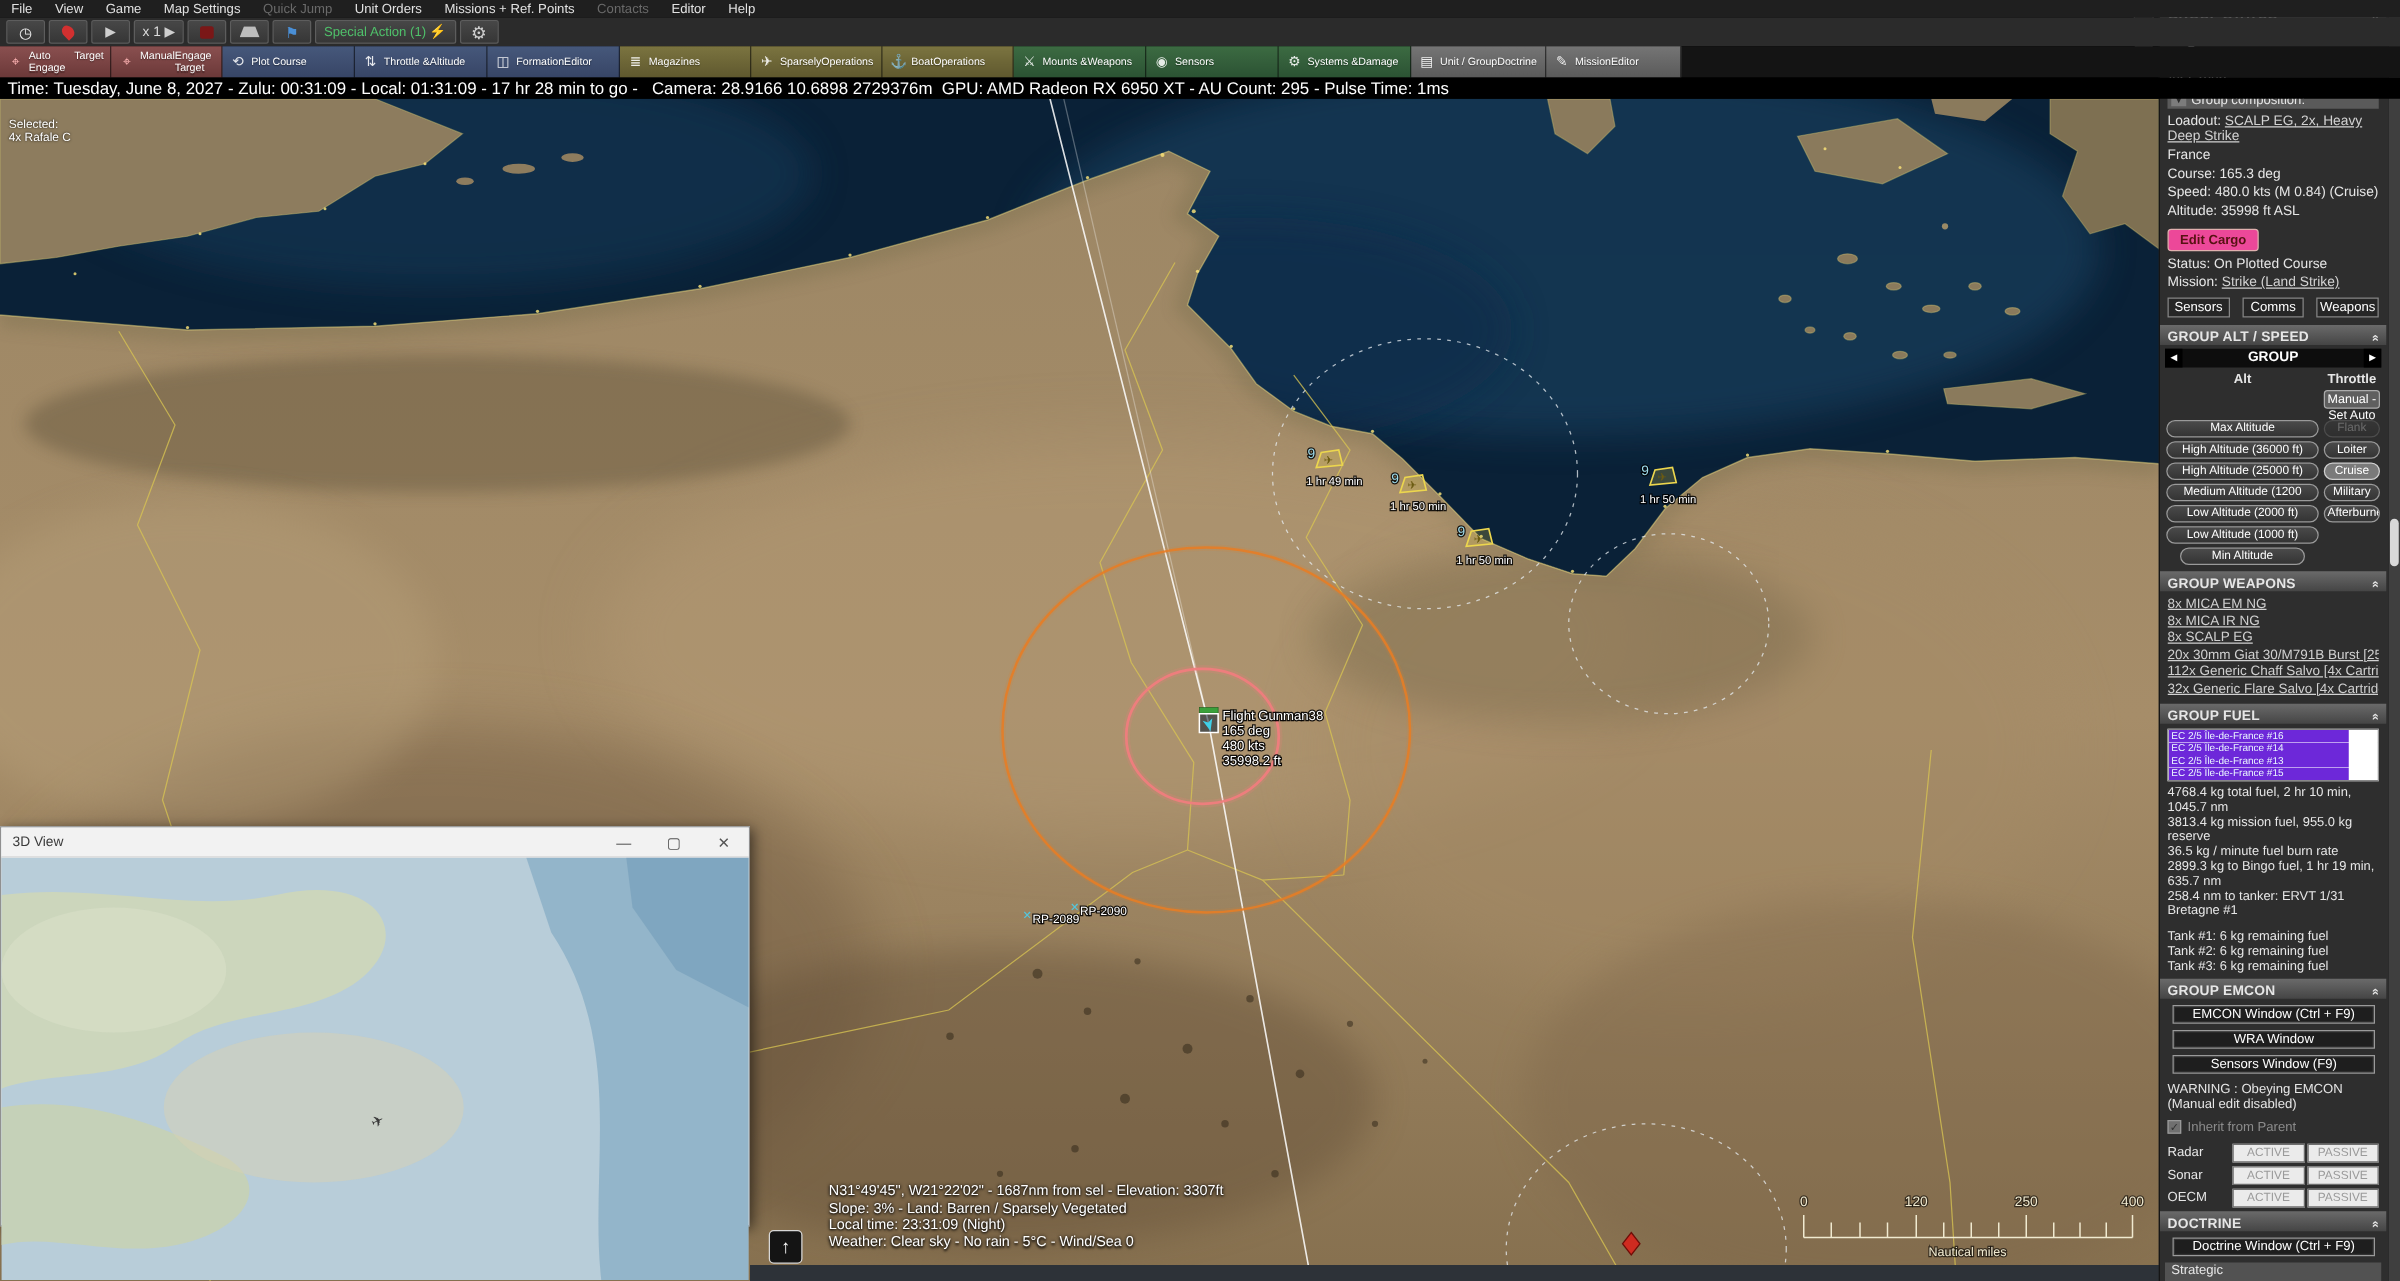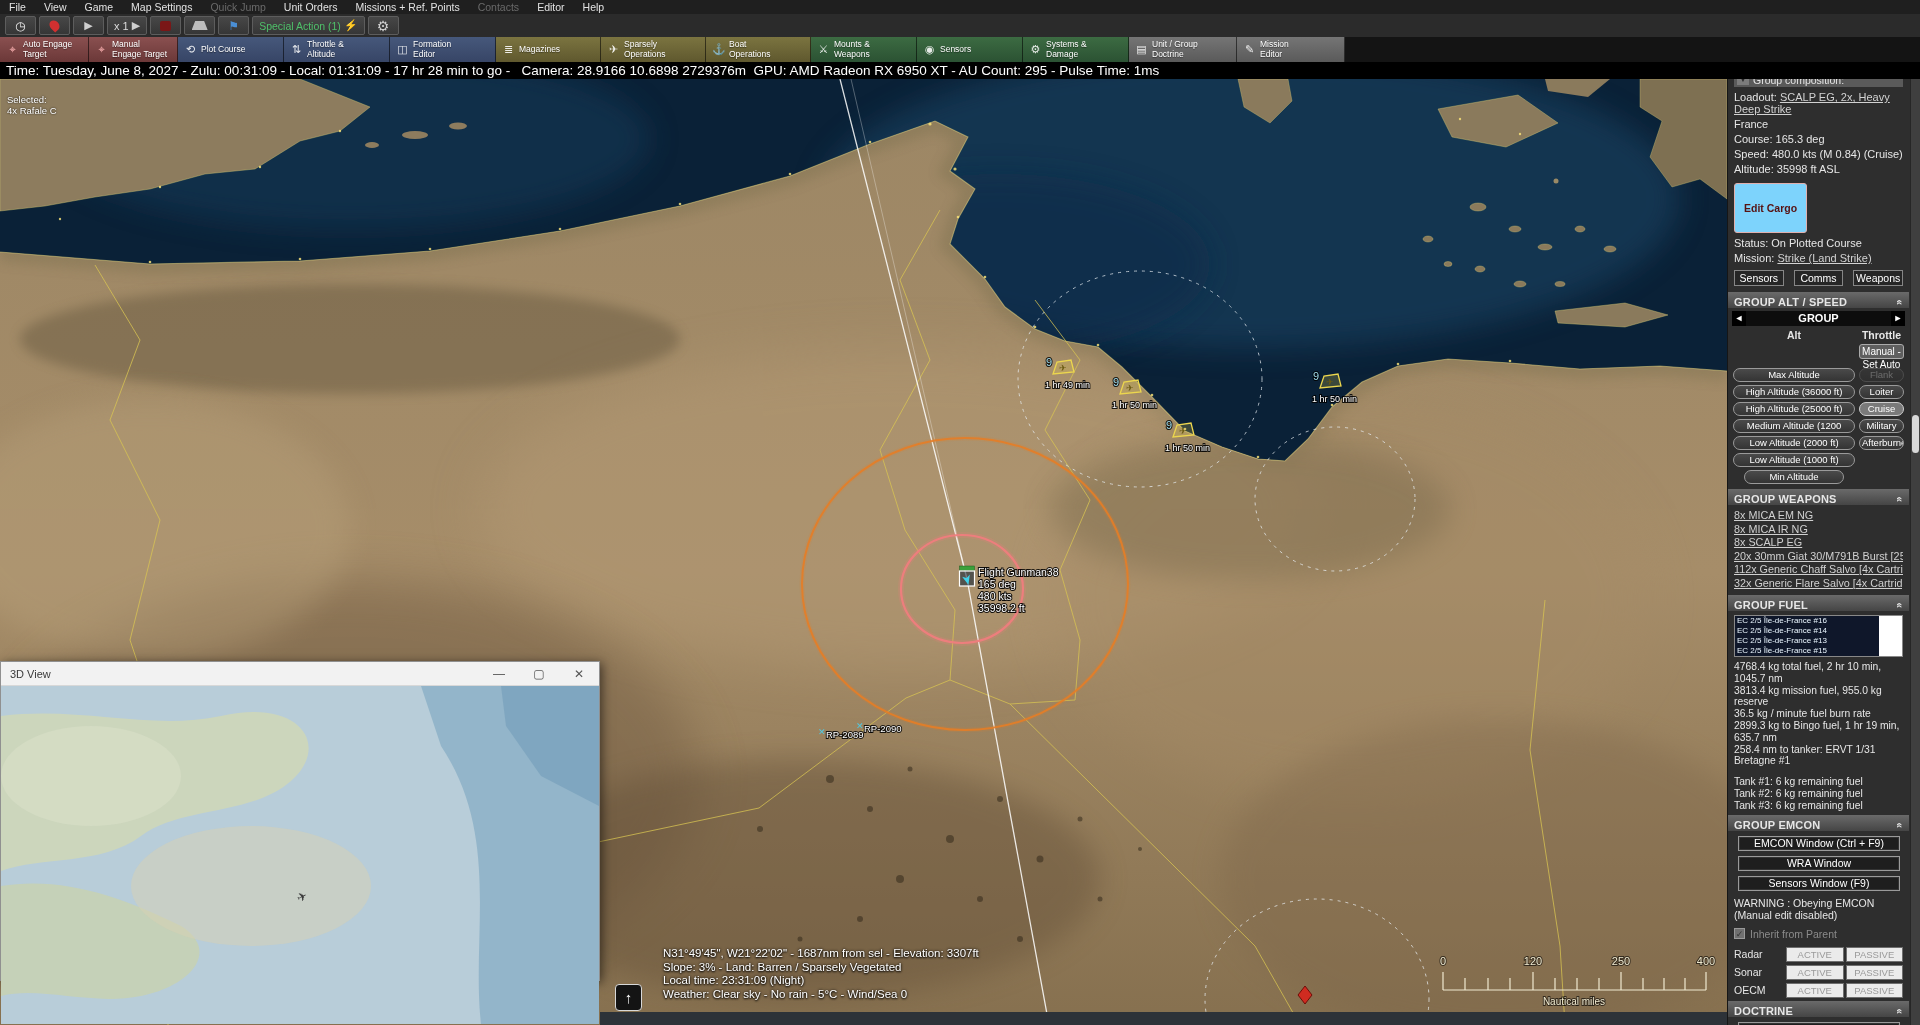--- a/index.html
+++ b/index.html
@@ -21,21 +21,21 @@
   .trap{width:16px;height:9px;background:#bdbdbd;clip-path:polygon(22% 0,78% 0,100% 100%,0 100%)}
   .flag{color:#4a8fd6;font-size:12px}
   .sa-label{color:#4fc06a;font-size:10.5px;white-space:nowrap}
   .bolt{color:#f5f5f5;font-size:11px}
   .gear{font-size:14px;color:#cfcfcf}
 
   
   .ribbon{position:absolute;left:0;top:37px;width:1920px;height:25px;background:#141414;display:flex;z-index:30}
   .rbtn{height:25px;display:flex;align-items:center;gap:4px;padding:0 5px 0 6px;border-right:1px solid rgba(0,0,0,.55);cursor:default}
   .ricon{font-size:11px;color:rgba(255,255,255,.88);width:13px;text-align:center;flex:none}
-  .rlbl{font-size:8.5px;line-height:9.5px;color:#fff;text-shadow:0 1px 1px rgba(0,0,0,.45);display:flex;flex-direction:column;justify-content:flex-end}
+  .rlbl{font-size:8.5px;line-height:9.5px;color:#fff;text-shadow:0 1px 1px rgba(0,0,0,.45);display:flex;justify-content:flex-end}
   .rlbl span:empty{display:none}
   .g-red{background:linear-gradient(#8a5050,#6b3838);width:89px}
   .g-red .ricon{color:#ffb4b4}
   .g-blue{background:linear-gradient(#46587b,#374566);width:106px}
   .g-olive{background:linear-gradient(#7b7440,#5f582e);width:105px}
   .g-green{background:linear-gradient(#3c6b42,#2b5233);width:106px}
   .g-gray{background:linear-gradient(#757575,#5a5a5a);width:108px}
 
   
   .timebar{position:absolute;left:0;top:62px;width:1920px;height:17px;background:#000;color:#fff;font-size:13.5px;line-height:17px;padding-left:6px;white-space:pre;z-index:30;overflow:hidden}
@@ -62,39 +62,39 @@
   
   .sidebar{position:absolute;left:1727px;top:0;width:193px;height:1025px;background:#2e2e2e;border-left:1px solid #161616;z-index:20;color:#e6e6e6;overflow:hidden;padding-right:11px}
   .collapse-tab{position:absolute;left:1707px;top:8px;width:16px;height:30px;background:#202020;border:1px solid #555;border-radius:3px;color:#eee;font-size:11px;text-align:center;line-height:28px;z-index:21}
   .phdr{height:16px;background:linear-gradient(#6a6a6a,#454545);margin-top:2px;display:flex;align-items:flex-end;justify-content:space-between;padding:0 6px;font-size:11px;font-weight:bold;letter-spacing:.2px}
   .phdr .chev{transform:rotate(90deg);font-size:10px;font-weight:bold}
   .gs-name{font-size:13px;font-weight:bold;margin:5px 6px 4px}
   .gs-line{font-size:11px;margin:3px 6px;line-height:12px}
   .slink{color:#d2d2d2;text-decoration:underline;cursor:pointer}
   .comp-bar{height:14px;background:#5a5a5a;margin:4px 6px;display:flex;align-items:center;gap:4px;padding:0 3px;font-size:10.5px}
   .comp-chev{width:12px;height:10px;background:#7c7c7c;font-size:8px;line-height:10px;text-align:center;color:#2a2a2a}
-  .edit-cargo{display:inline-block;margin:5px 6px 3px;padding:18px 9px;background:#7dd3fc;border:1px solid #e0b0ae;border-radius:3px;color:#571212;font-size:10.5px;font-weight:bold}
+  .edit-cargo{display:inline-block;margin:5px 6px 3px;padding:2px 9px;background:#ec4899;border:1px solid #e0b0ae;border-radius:3px;color:#571212;font-size:10.5px;font-weight:bold}
   .sc-row{display:flex;gap:10px;padding:3px 6px 4px}
   .sc-btn{flex:1;height:16px;background:#262626;border:1px solid #868686;color:#fff;font-size:10.5px;text-align:center;line-height:14px}
 
   .as-nav{margin:3px 4px 2px;height:15px;background:#0d0d0d;position:relative;text-align:center;font-size:11px;font-weight:bold;color:#fff;line-height:15px}
   .as-arrow{position:absolute;top:0;width:14px;height:15px;background:#000;color:#fff;font-size:9px;line-height:15px;text-align:center}
   .as-grid{display:grid;grid-template-columns:122px 1fr;column-gap:4px;row-gap:3px;padding:1px 5px 3px}
   .colh{font-size:10.5px;font-weight:bold;text-align:center}
   .pill{display:block;width:100%;height:14px;line-height:12px;font-size:9.5px;background:linear-gradient(#4a4a4a,#343434);border:1px solid #9a9a9a;border-radius:7px;color:#fff;text-align:center;white-space:nowrap;overflow:hidden;padding:0 2px}
   .pill.sel{background:#7a7a7a;border-color:#cfcfcf}
   .pill.dis{opacity:.28}
   .manual-btn{display:block;width:100%;height:15px;line-height:13px;font-size:10px;background:#5f5f5f;border:1px solid #ababab;border-radius:3px;color:#fff;text-align:center}
 
   .wlist{padding:4px 6px 3px}
   .wlist a{display:block;font-size:10.8px;line-height:13.5px;color:#d0d0d0;text-decoration:underline;white-space:nowrap;overflow:hidden}
 
   .fuel-list{margin:4px 6px 3px;border:1px solid #888;background:#fff}
   .fuel-row{height:10px;line-height:10px;font-size:8px;background:#fff;color:#222;white-space:nowrap;overflow:hidden}
-  .fuel-row .hl{display:inline-block;background:#0f172a;color:#eaf6ff;padding:0 2px;min-width:86%}
+  .fuel-row .hl{display:inline-block;background:#6d28d9;color:#eaf6ff;padding:0 2px;min-width:86%}
   .fuel-txt{padding:1px 6px;font-size:10.3px;line-height:11.8px}
   .fuel-txt div{white-space:normal}
   .tankgap{height:9px}
 
   .big-btn{display:block;margin:5px 10px;width:162px;height:15px;background:#1e1e1e;border:1px solid #9a9a9a;box-shadow:inset 0 0 0 1px #333;color:#fff;font-size:10.5px;text-align:center;line-height:13px}
   .warn{padding:1px 6px 0;font-size:10.5px;line-height:12px}
   .inh-row{display:flex;align-items:center;gap:5px;margin:7px 6px;color:#8b8b8b;font-size:10.5px}
   .cb{width:11px;height:11px;background:#707070;border:1px solid #999;font-size:9px;line-height:10px;text-align:center;color:#333}
   .ep-row{display:grid;grid-template-columns:50px 1fr 1fr;column-gap:2px;align-items:center;margin:3px 6px;font-size:10.5px}
   .ep-btn{height:15px;background:#ebebeb;border:1px solid #6e6e6e;color:#9a9a9a;font-size:9.5px;text-align:center;line-height:13px}

